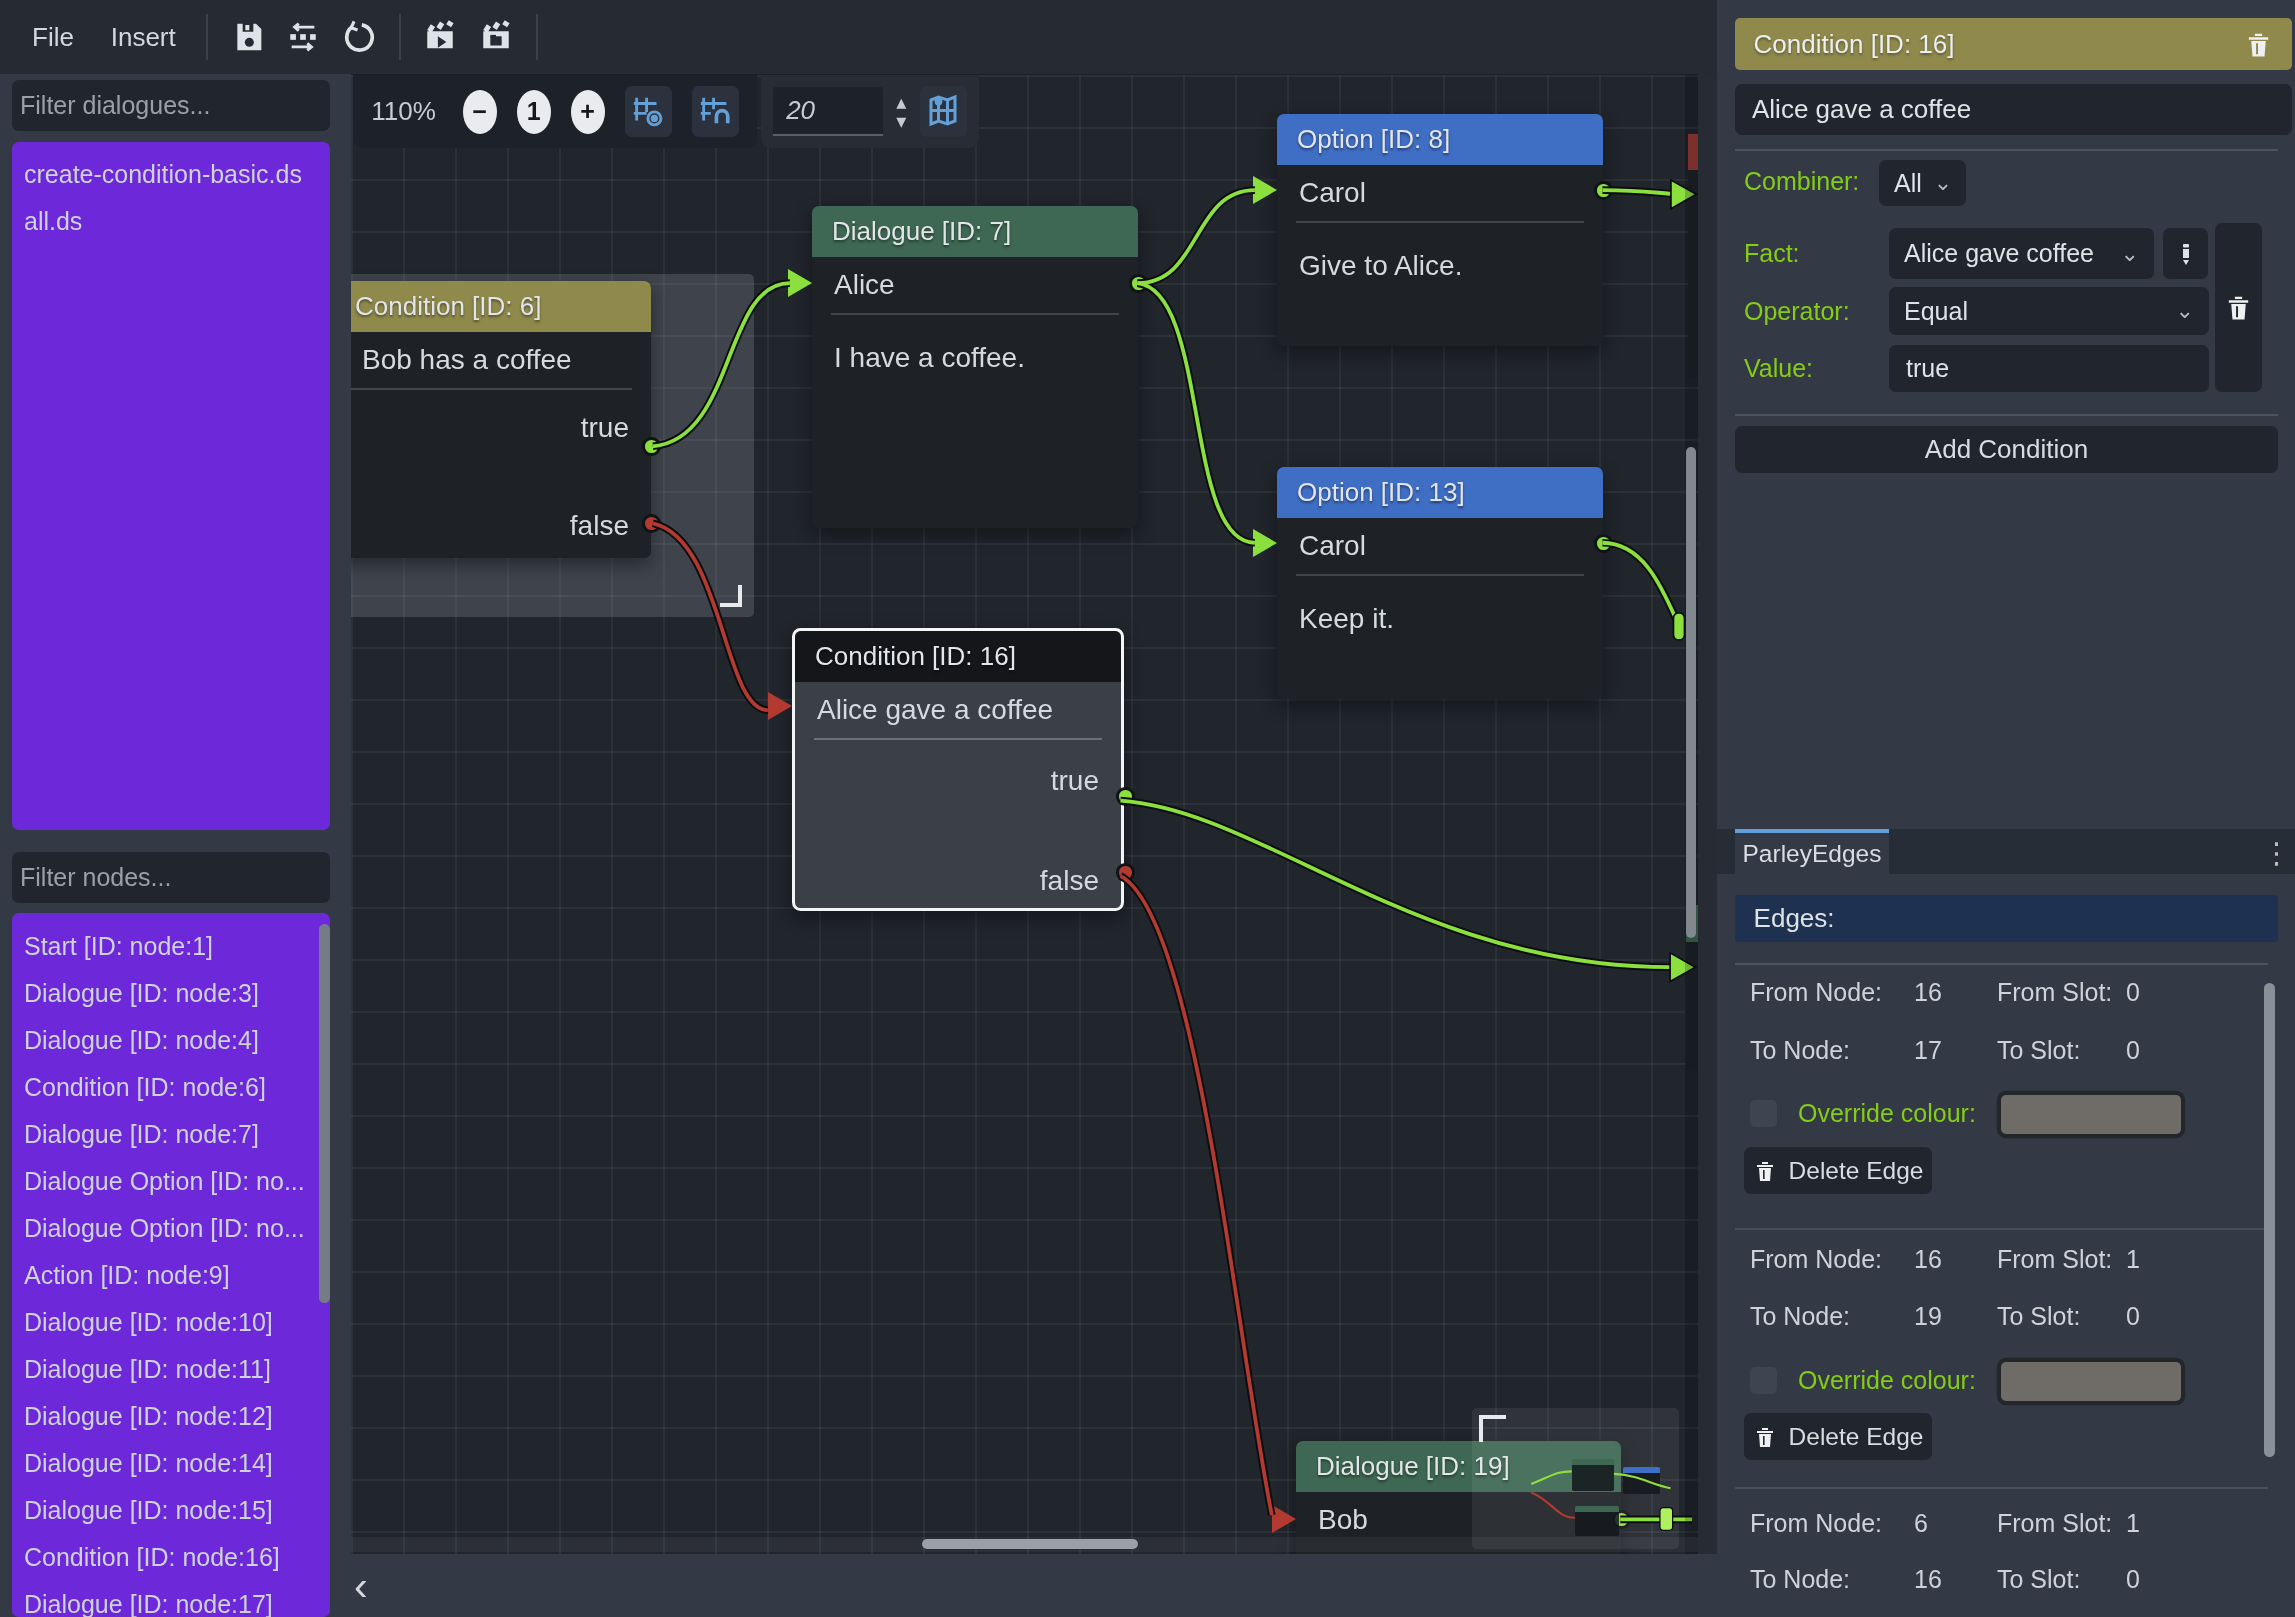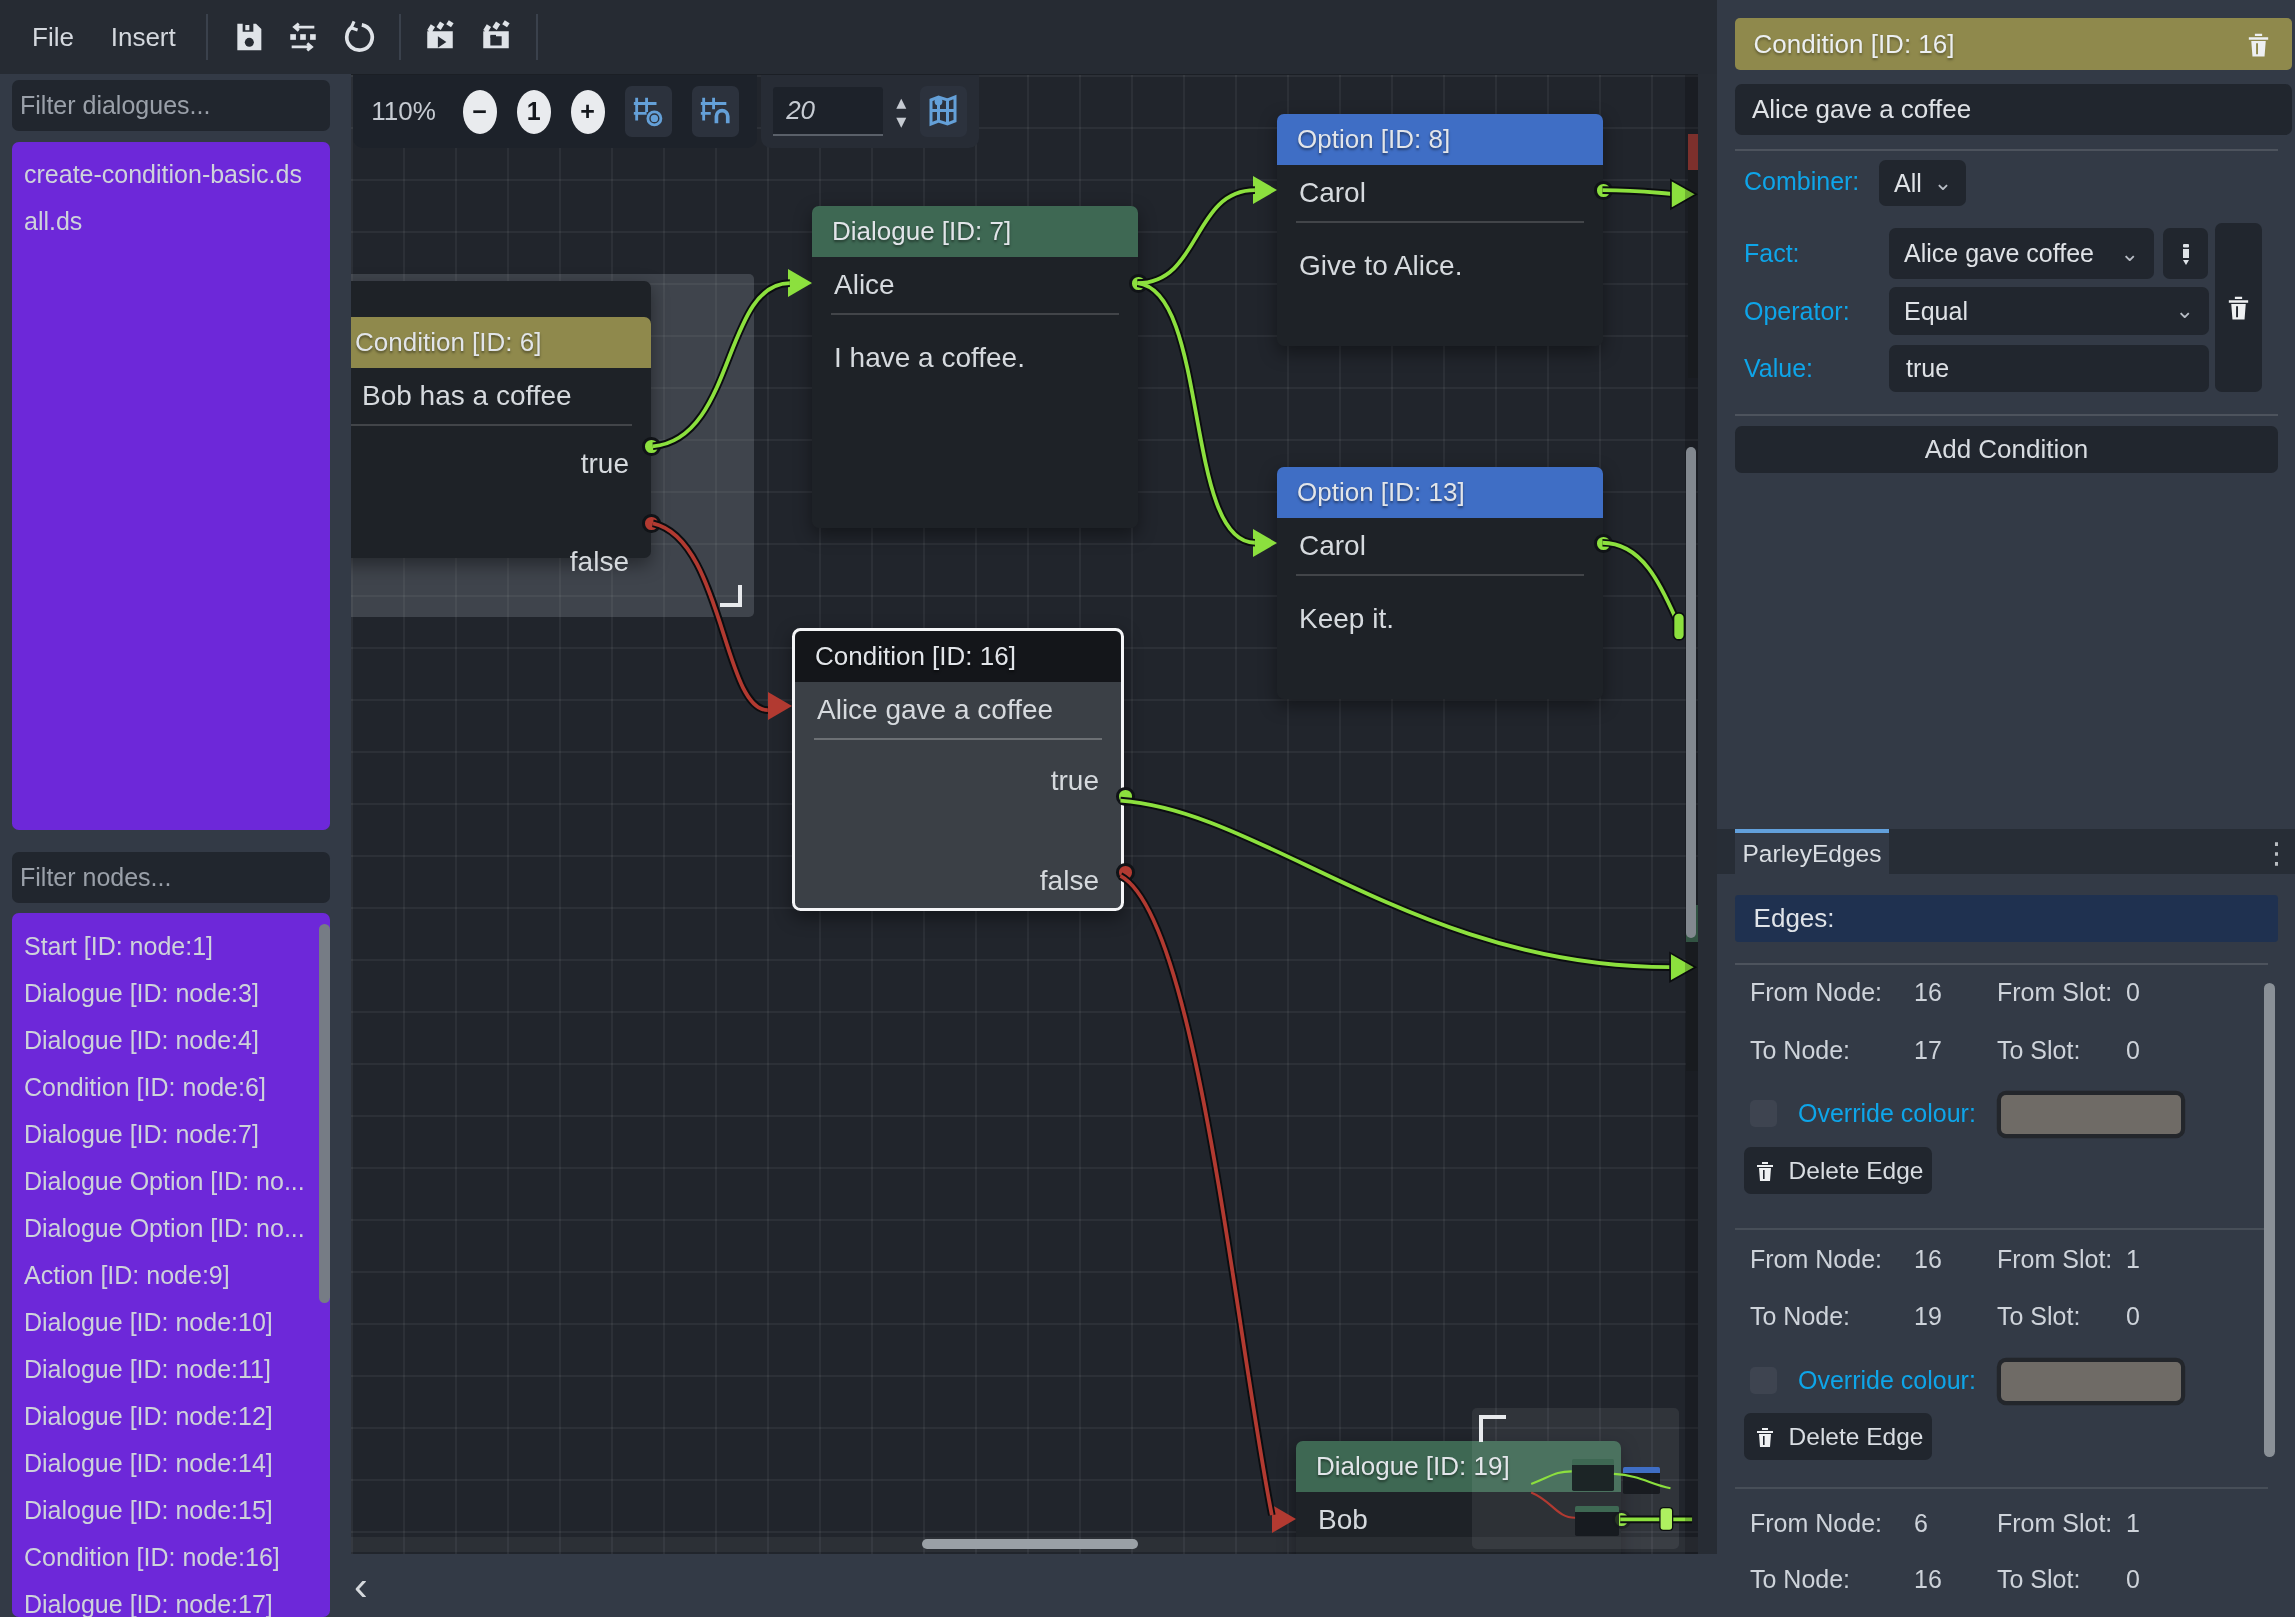--- a/index.html
+++ b/index.html
@@ -96,21 +96,21 @@
   
   .right-panel { position:absolute; left:1717px; top:0; width:579px; height:1617px; background:#333a46; }
   .rp-abs { position:absolute; }
   .insp-header { left:18px; top:18px; width:557px; height:52px; background:#8f894c; border-radius:5px;
     display:flex; align-items:center; padding:0 18.6px; font-size:26px; color:#ecefF1;
     text-shadow:0 1.7px 2.5px rgba(0,0,0,0.35); }
   .insp-header .spacer { flex:1; }
   .text-field { background:#21262e; border-radius:6.8px; display:flex; align-items:center;
     padding:0 17px; color:#dfe2e6; font-size:26px; }
   .hr { height:1.7px; background:rgba(255,255,255,0.13); }
-  .rp-label { font-size:25px; color:#0ea5e9; display:flex; align-items:center; }
+  .rp-label { font-size:25px; color:#84cc16; display:flex; align-items:center; }
   .dropdown { background:#21262e; border-radius:6.8px; display:flex; align-items:center;
     padding:0 15px; color:#dfe2e6; font-size:25px; }
   .dropdown .chev { margin-left:auto; color:#b9bec6; font-size:22px; padding-left:12px; }
   .sq-btn { background:#21262e; border-radius:6.8px; display:flex; align-items:center; justify-content:center; }
   .wide-btn { background:#21262e; border-radius:6.8px; display:flex; align-items:center;
     justify-content:center; color:#d9dde2; font-size:26px; gap:12px; }
   
   .tab-strip { left:0; top:829px; width:579px; height:45px; background:#272d36; }
   .tab-active { position:absolute; left:18px; top:0; height:45px; width:154px; background:#333a46;
     border-top:4.2px solid #62a0dc; display:flex; align-items:center; justify-content:center;
@@ -219,21 +219,21 @@
   </div>
 
   <div class="sliver" style="left:1337px; top:59px; width:13.5px; height:244px; background:#1e2227;">
     <div style="height:36px; background:#9c3c38;"></div>
   </div>
   <div class="sliver" style="left:1335px; top:830px; width:14.4px; height:166px; background:#1e2227;">
     <div style="height:37px; background:#3e6853;"></div>
   </div>
 
   <div class="gnode" style="left:-38px; top:206px; width:338px; height:277px;">
-    <div class="ntitle t-olive" style="padding-left:42px;margin-top:36px;">Condition [ID: 6]</div>
+    <div class="ntitle t-olive" style="padding-left:42px;">Condition [ID: 6]</div>
     <div class="nrow" style="padding-left:49px;">Bob has a coffee</div>
     <div class="ndiv"></div>
     <div class="nrow right" style="margin-top:10px;">true</div>
     <div class="nrow right" style="margin-top:42px;">false</div>
     <div class="port-dot p-green" style="top:156px;"></div>
     <div class="port-dot p-red" style="top:233px;"></div>
   </div>
 
   <div class="gnode" style="left:461px; top:131px; height:322px;">
     <div class="ntitle t-green">Dialogue [ID: 7]</div>

